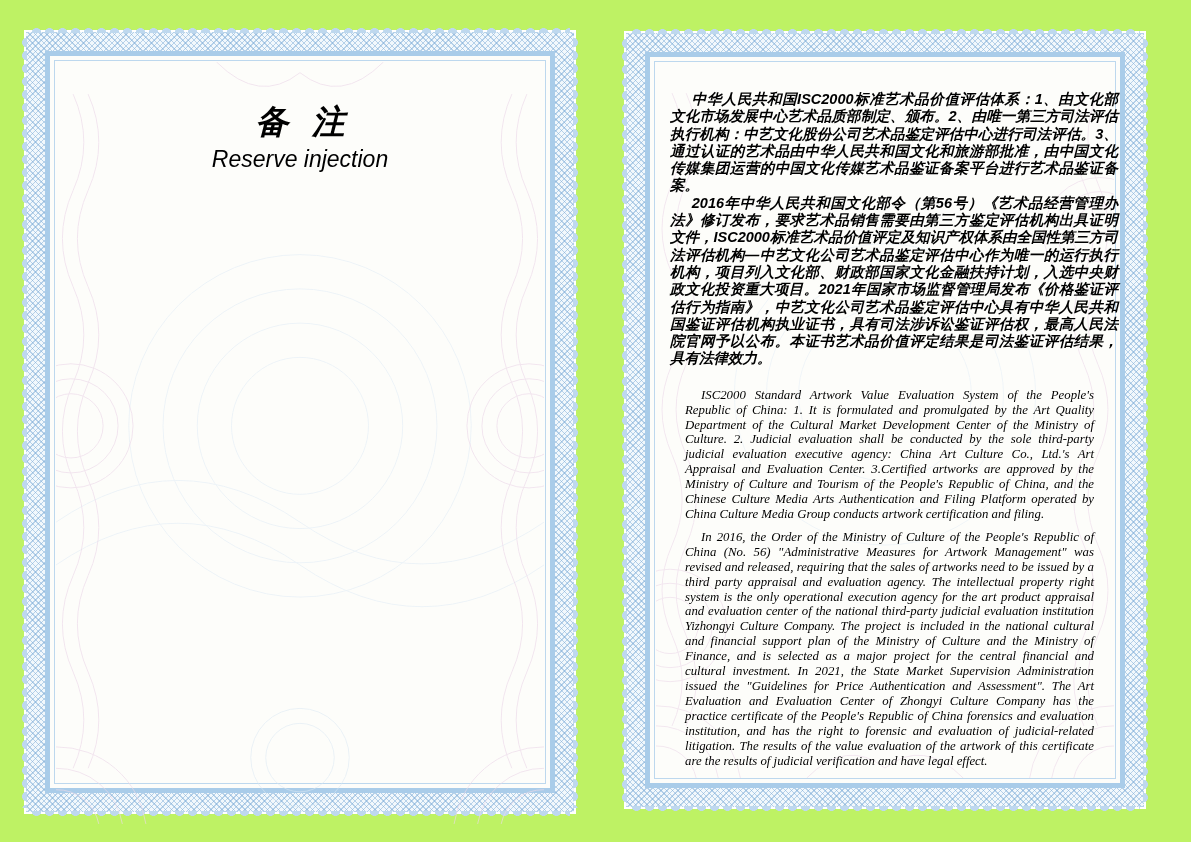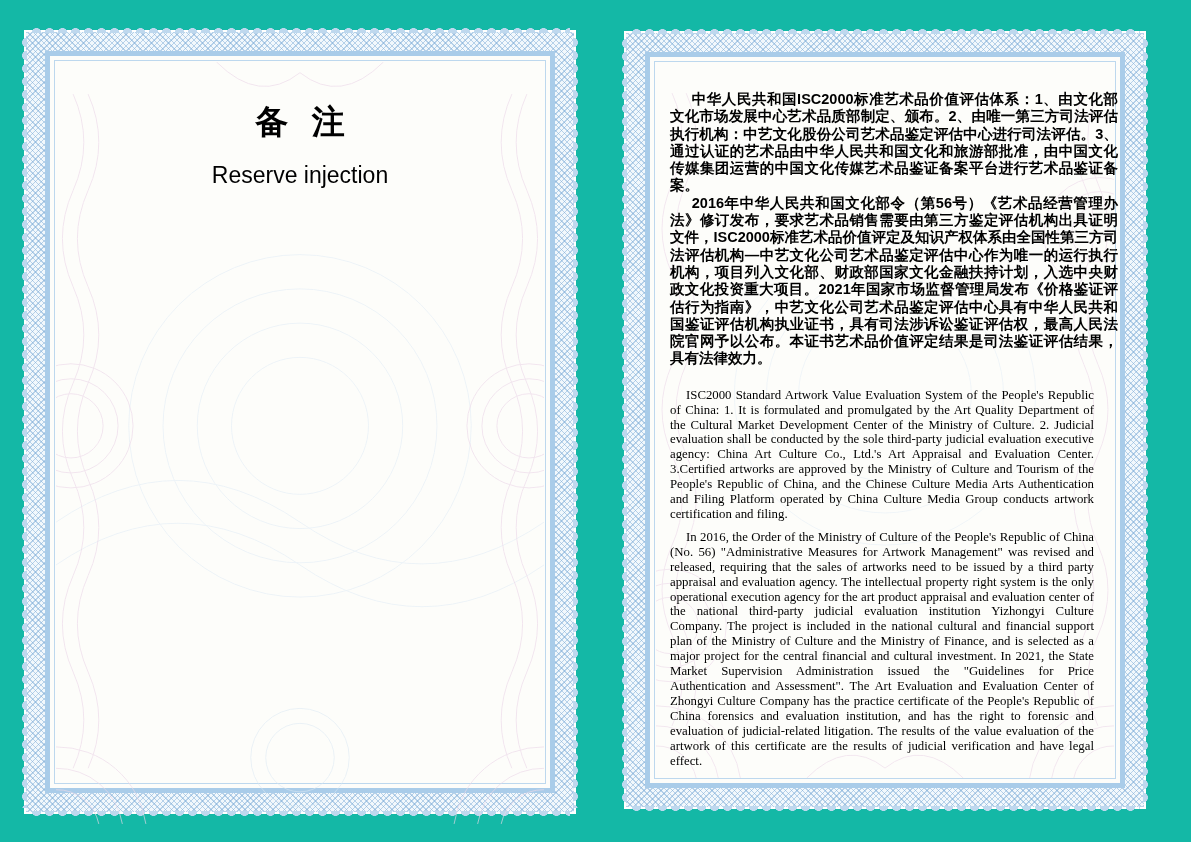--- a/index.html
+++ b/index.html
@@ -1,21 +1,21 @@
 <!DOCTYPE html>
 <html><head>
 <meta charset="utf-8">
 <style>
   html,body { margin:0; padding:0; }
   body {
     width:1191px; height:842px; background:#ffffff; overflow:hidden;
     font-family:"Liberation Sans", sans-serif;
     -webkit-font-smoothing:antialiased;
   }
-  .canvas { position:relative; width:1191px; height:842px; background:#14b8a6; }
+  .canvas { position:relative; width:1191px; height:842px; background:#bef264;font-style:italic; }
 
   
   .page { position:absolute; background:#ffffff; }
   .page-left  { left:24px;  top:30px; width:552px; height:784px; }
   .page-right { left:624px; top:31px; width:522px; height:778px; }
 
   
   .lattice {
     position:absolute; inset:2px;
     background:
@@ -45,33 +45,33 @@
   .wm { position:absolute; left:32px; top:32px; right:32px; bottom:32px; pointer-events:none; }
 
   
   .remarks-content { position:absolute; inset:32px; text-align:center; color:#000; }
   .cn-title {
     margin:40px 0 0 0; font-size:33px; font-weight:bold; line-height:1.2;
     letter-spacing:0.22em; text-indent:0.22em; color:#000;
     font-family:"Liberation Sans", sans-serif;
   }
   .en-subtitle {
-    margin-top:20px; font-size:23px; line-height:1.2; color:#000;
+    margin-top:4px; font-size:23px; line-height:1.2; color:#000;
     font-family:"Liberation Sans", sans-serif;
   }
 
   
   .desc-content { position:absolute; left:46px; right:28px; top:26px; bottom:26px; color:#000; }
   .cn-par {
     margin:0; font-family:"Liberation Sans", sans-serif; font-weight:bold;
     font-size:14.5px; line-height:17.3px; text-align:justify; text-justify:inter-ideograph;
     text-indent:1.5em; color:#000; letter-spacing:0;
   }
   .cn-par.first { margin-top:34px; }
-  .en-wrap { margin:20px 24px 0 0; }
+  .en-wrap { margin:20px 24px 0 15px; }
   .en-par {
     margin:0 0 8px 0; font-family:"Liberation Serif", serif;
     font-size:12.8px; line-height:14.9px; text-align:justify;
     text-indent:1.25em; color:#000;
   }
   .en-par:last-child { margin-bottom:0; }
 
   
   .wm path, .wm circle { vector-effect:non-scaling-stroke; }
 </style>

